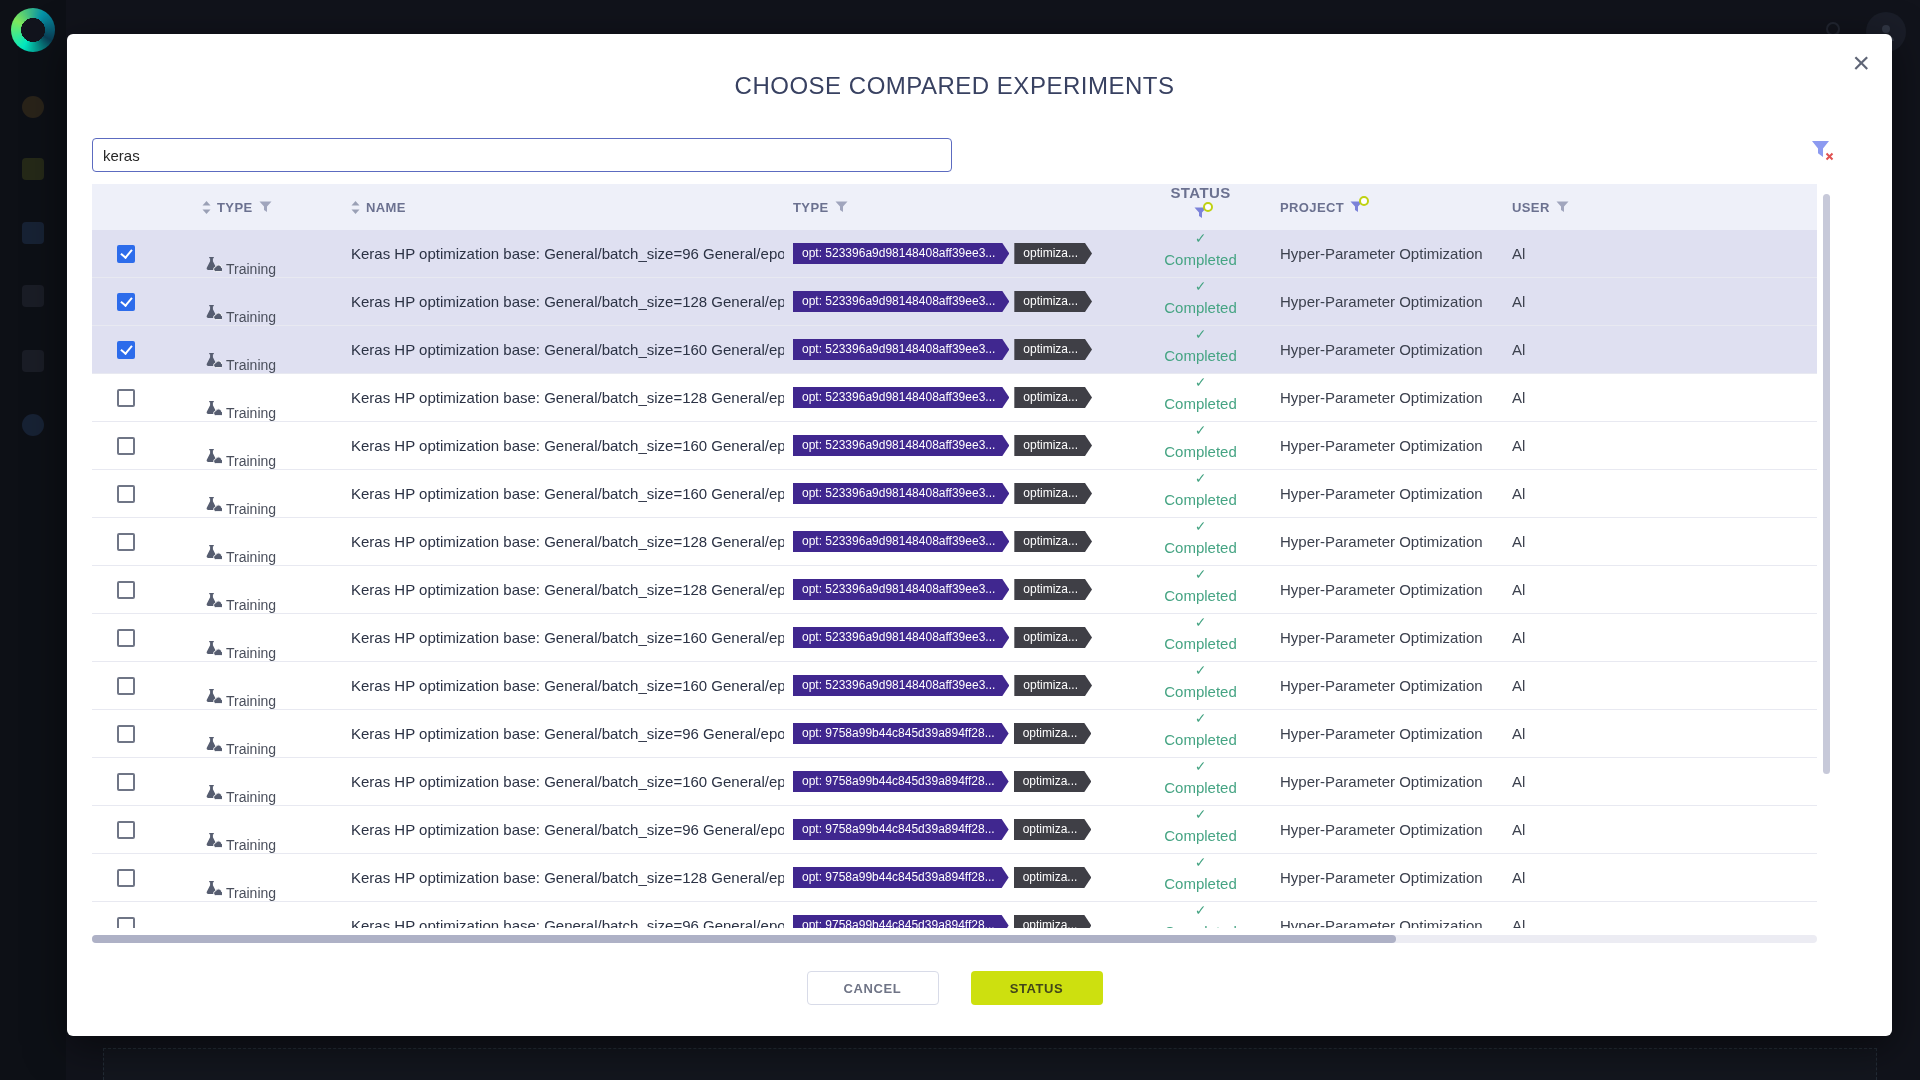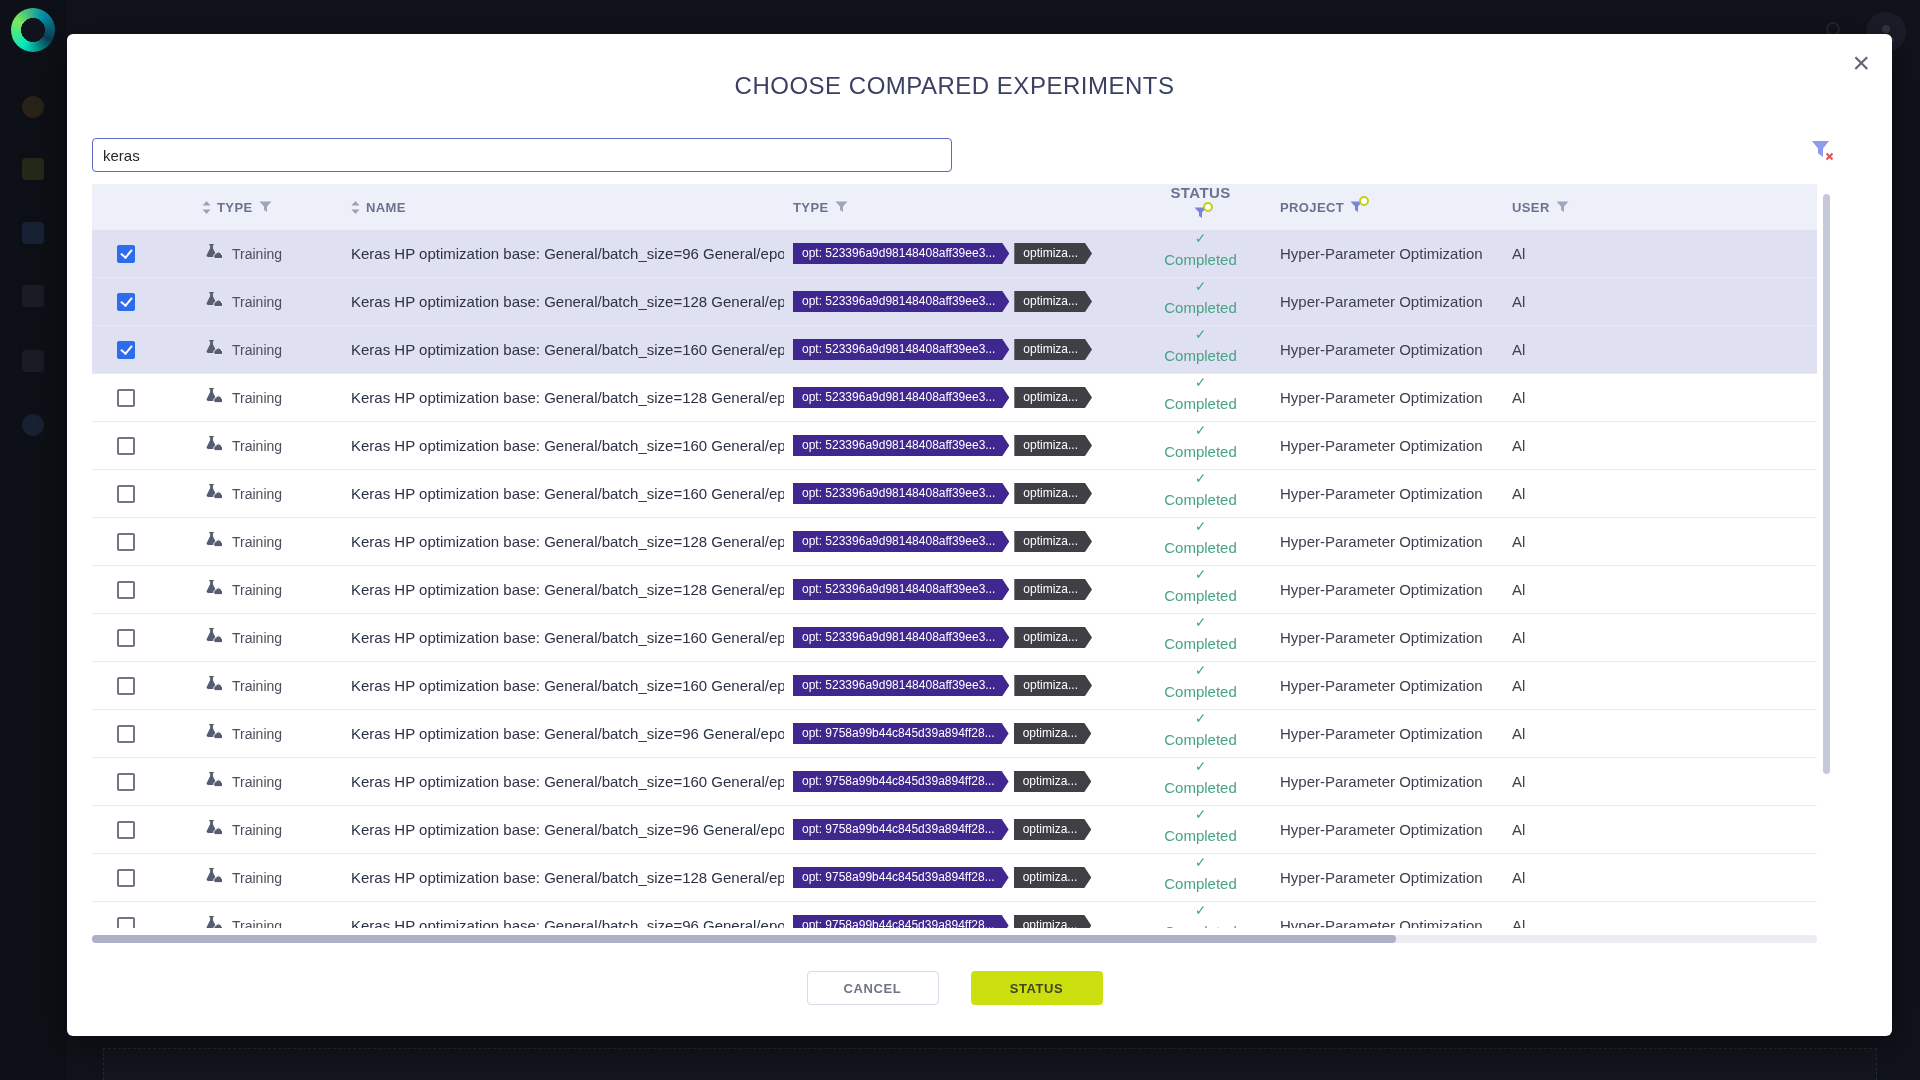--- a/index.html
+++ b/index.html
@@ -64,21 +64,21 @@
     display: flex; height: 46px; background: var(--header-bg, #eef0f9);
     font-size: 13px; font-weight: bold; color: #6b7190; letter-spacing: .4px;
   }
   .thead .cell { display: flex; align-items: center; gap: 6px; }
   .tbody { height: 698px; overflow: hidden; }
   .trow { display: flex; height: 48px; border-bottom: 1px solid #e8e9f1; background: #fff; }
   .trow.selected { background: var(--selected-row-bg, #dfe0f1); }
   .cell { flex: none; display: flex; align-items: center; overflow: hidden; }
 
   .col-check   { width: 98px;  padding-left: 25px; }
-  .col-type    { width: 153px; padding-left: 12px; gap: 10px; }
+  .col-type    { width: 153px; padding-left: 12px; gap: 4px; align-items: flex-end; }
   .col-name    { width: 441px; padding-left: 8px; }
   .col-tags    { width: 337px; padding-left: 9px; gap: 5px; }
   .col-status  { width: 153px; padding-left: 6px; gap: 5px; flex-direction: column; }
   .col-project { width: 232px; padding-left: 6px; }
   .col-user    { width: 311px; padding-left: 6px; }
 
   .checkbox {
     width: 18px; height: 18px; border: 2px solid #6f7586; border-radius: 2px;
     background: #fff; position: relative; display: inline-block; cursor: pointer;
   }

